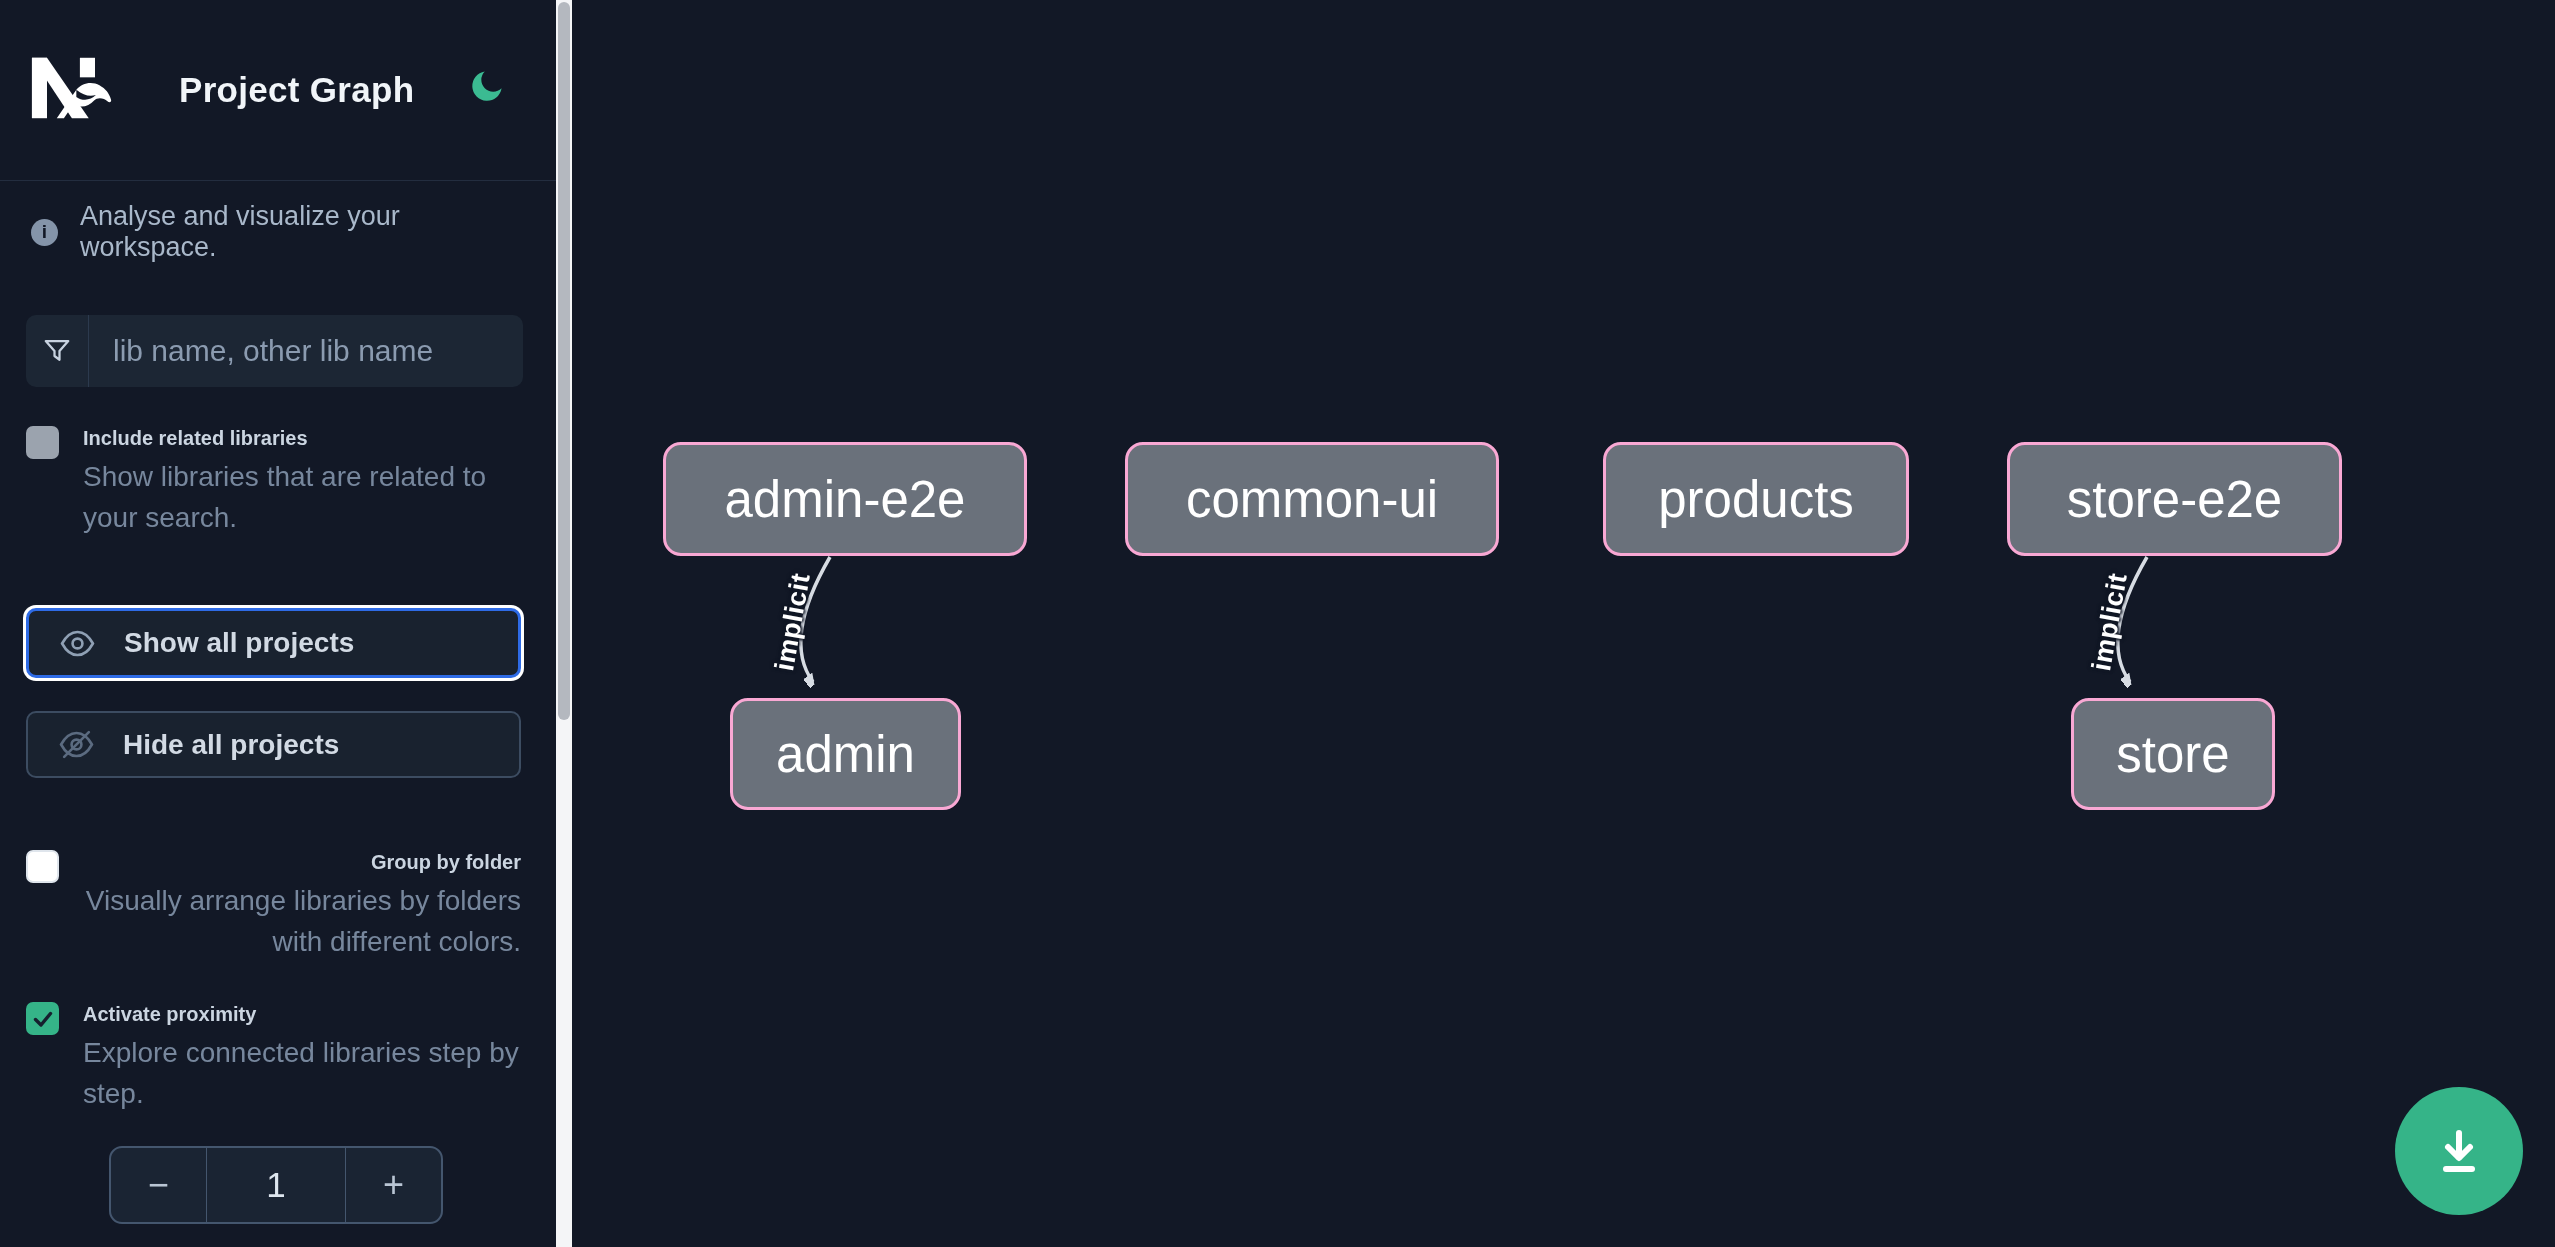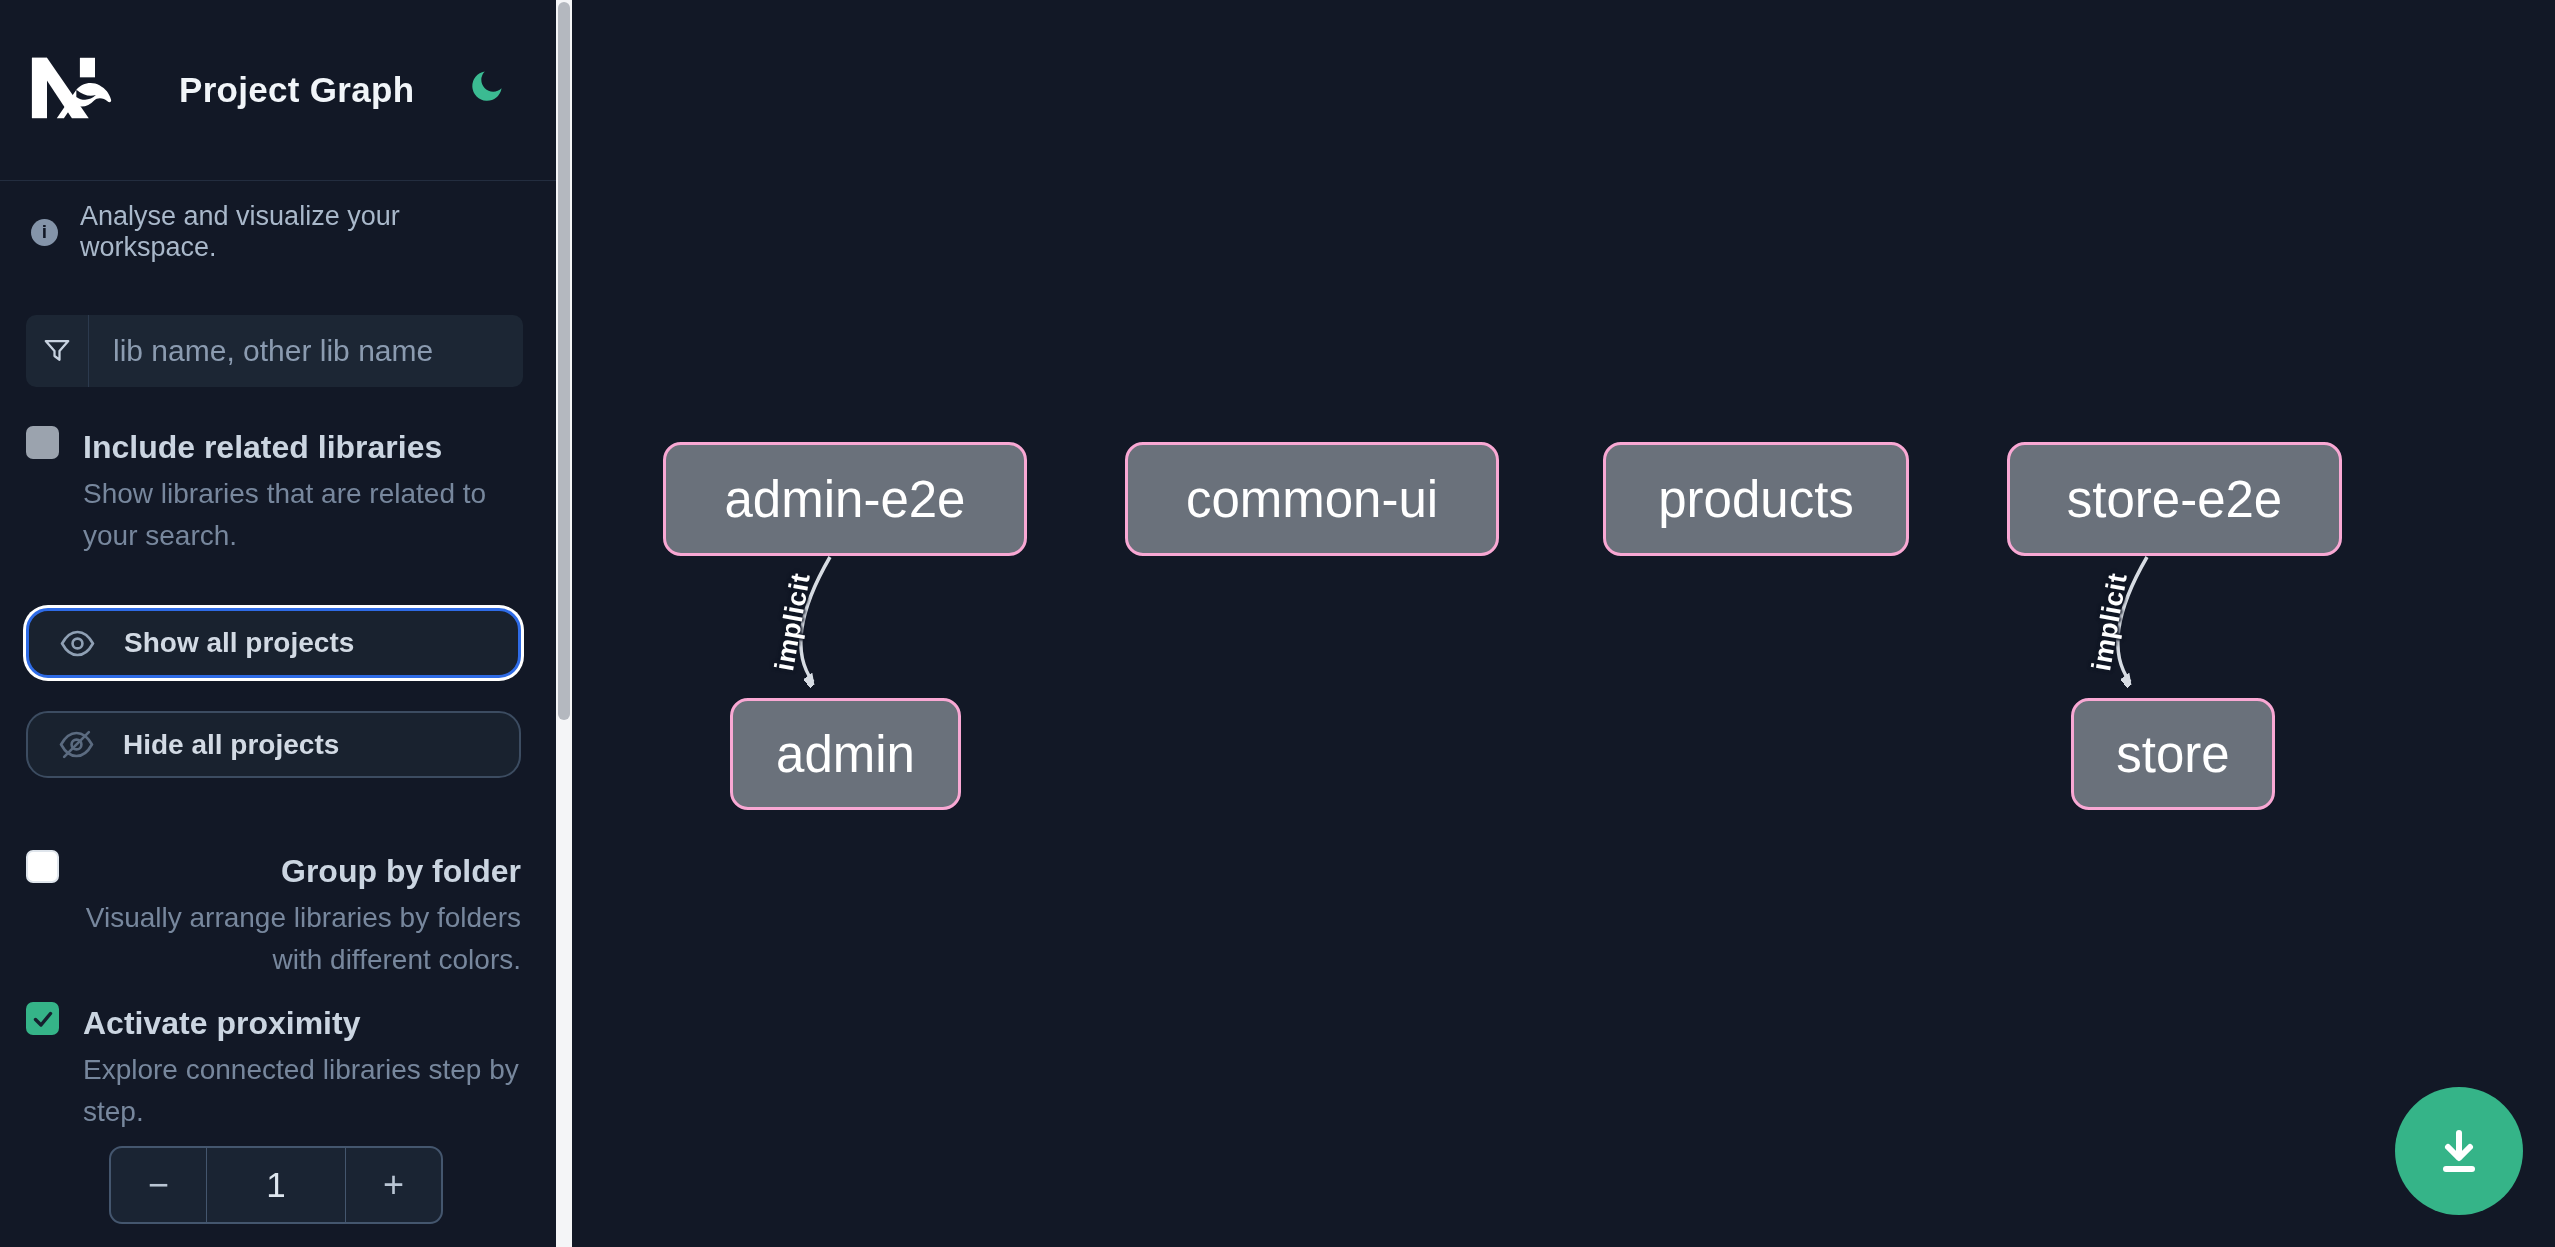--- a/index.html
+++ b/index.html
@@ -21,24 +21,24 @@
   .filter-box { position:absolute; left:26px; top:315px; width:497px; height:72px; background:#1c2634; border-radius:10px; display:flex; align-items:stretch; overflow:hidden; }
   .filter-icon-cell { width:66px; display:flex; align-items:center; justify-content:center; border-right:1px solid #2c3a4e; }
   .filter-input { flex:1; background:transparent; border:none; outline:none; color:#a3a3a3; font-size:30px; padding:0 24px; font-family:"Liberation Sans", sans-serif; }
   .filter-input::placeholder { color:#8b9bb0; }
 
   .toggle-row { position:absolute; left:26px; display:flex; gap:24px; width:505px; }
   .cbx { width:33px; height:33px; border-radius:7px; flex:0 0 33px; margin-top:2px; }
   .cbx-gray  { background:#9ba3ae; }
   .cbx-white { background:#ffffff; border:2px solid #dfe5ec; }
   .cbx-green { display:flex; align-items:center; justify-content:center; }
-  .toggle-title { font-size:32px; font-weight:600; color:#cbd5e1; line-height:1.45; }
+  .toggle-title { font-size:20px; font-weight:600; color:#cbd5e1; line-height:1.45; }
   .toggle-desc { font-size:28px; font-weight:400; color:#77879d; line-height:1.47; max-width:438px; margin-top:3px; }
 
-  .sb-btn { position:absolute; left:26px; width:495px; display:flex; align-items:center; gap:28px; padding-left:30px; background:#19222f; color:#d2dae4; font-size:28px; font-weight:600; border-radius:22px; cursor:pointer; font-family:"Liberation Sans", sans-serif; }
+  .sb-btn { position:absolute; left:26px; width:495px; display:flex; align-items:center; gap:28px; padding-left:30px; background:#19222f; color:#d2dae4; font-size:28px; font-weight:600; border-radius:10px; cursor:pointer; font-family:"Liberation Sans", sans-serif; }
   .btn-show { top:608px; height:70px; border:3px solid #2e6be6; box-shadow:0 0 0 3px #ffffff; }
   .btn-hide { top:711px; height:67px; border:2px solid #3c4c61; }
 
   .stepper { position:absolute; left:109px; top:1146px; width:334px; height:78px; border:2px solid #44566e; border-radius:13px; display:flex; background:#1a2433; overflow:hidden; }
   .step-cell { display:flex; align-items:center; justify-content:center; color:#b9c5d4; font-size:36px; background:transparent; border:none; font-family:"Liberation Sans", sans-serif; }
   .step-dec { width:97px; border-right:1px solid #44566e; cursor:pointer; }
   .step-val { width:139px; color:#dde5ee; font-size:35px; }
   .step-inc { width:97px; border-left:1px solid #44566e; cursor:pointer; }
 
   

